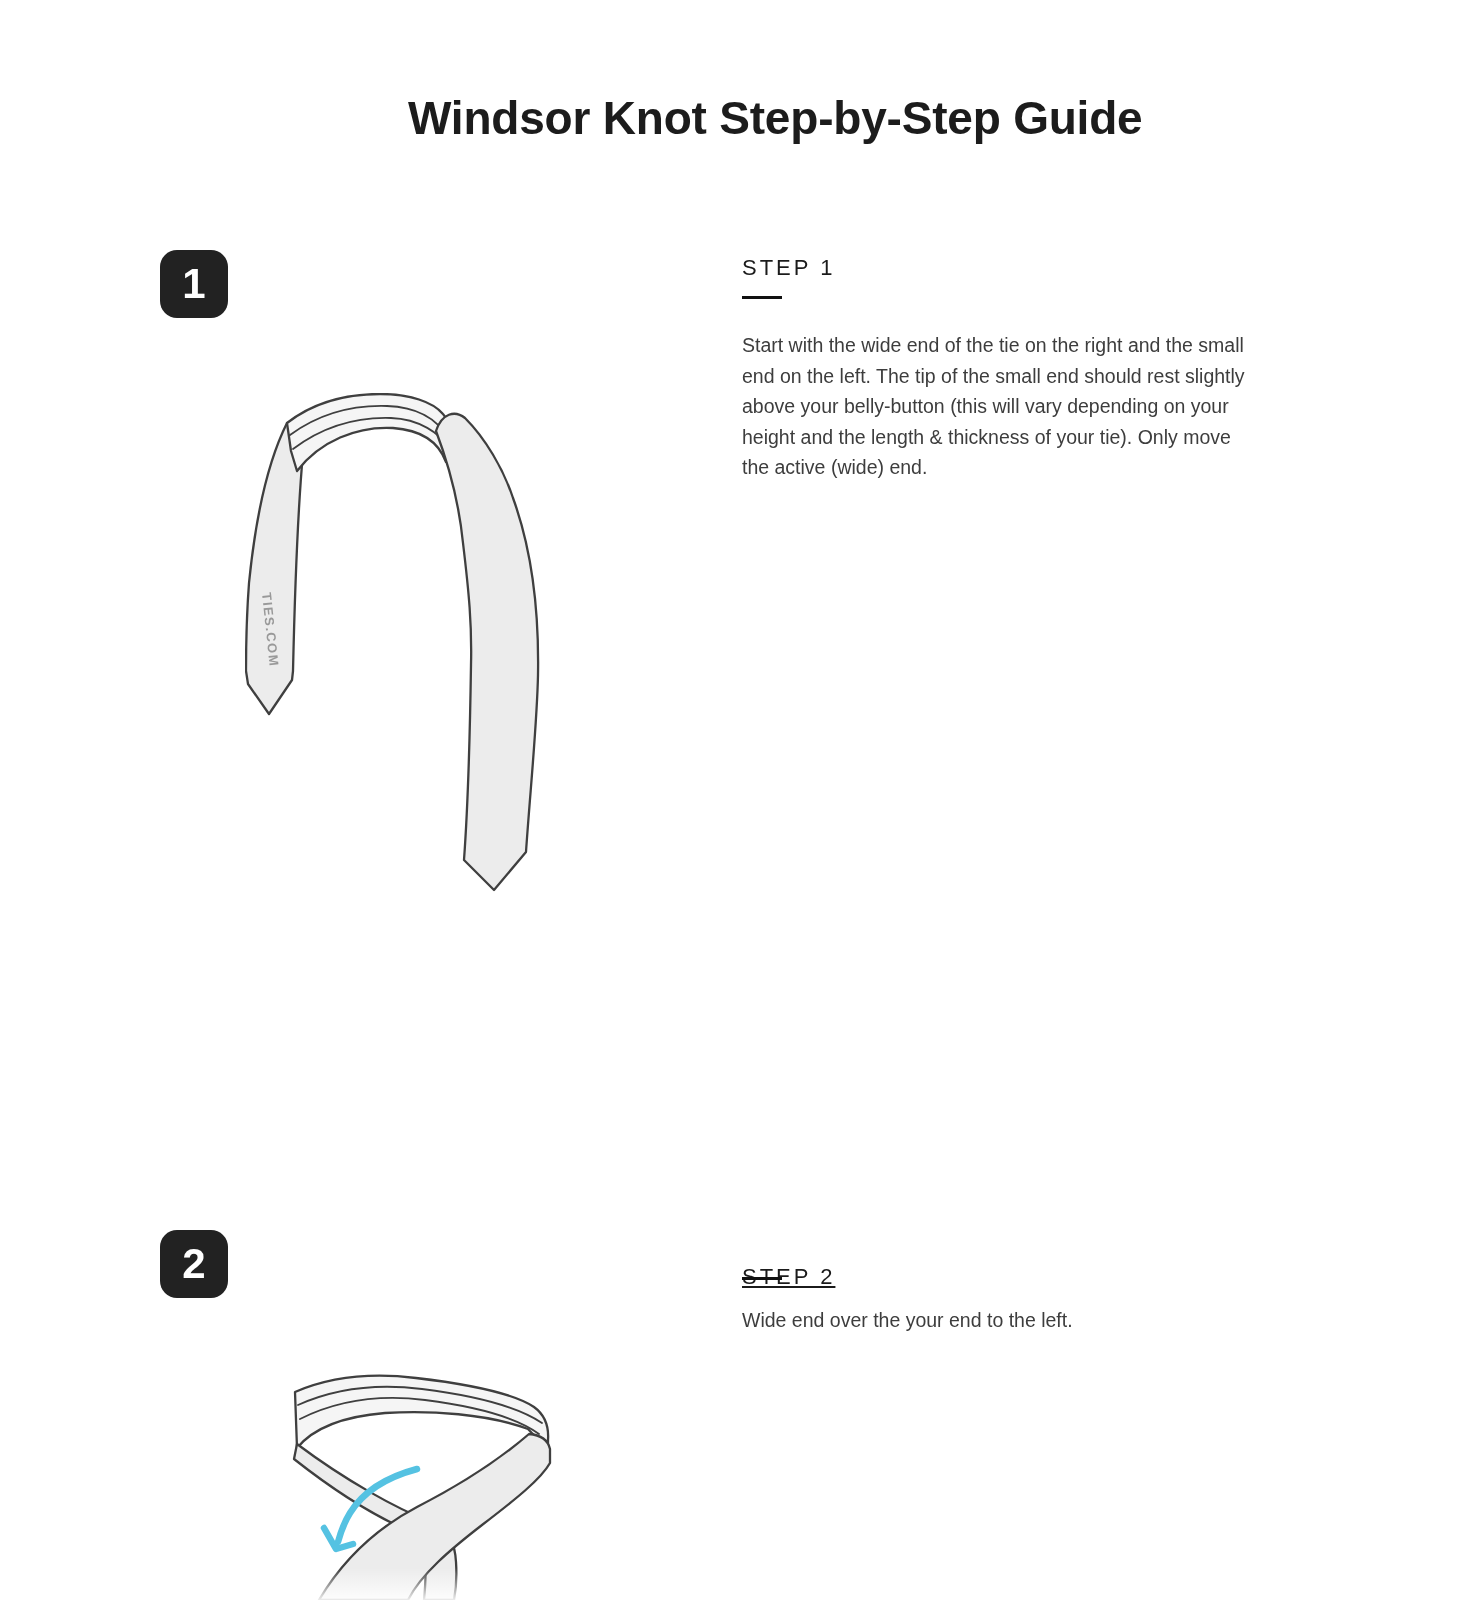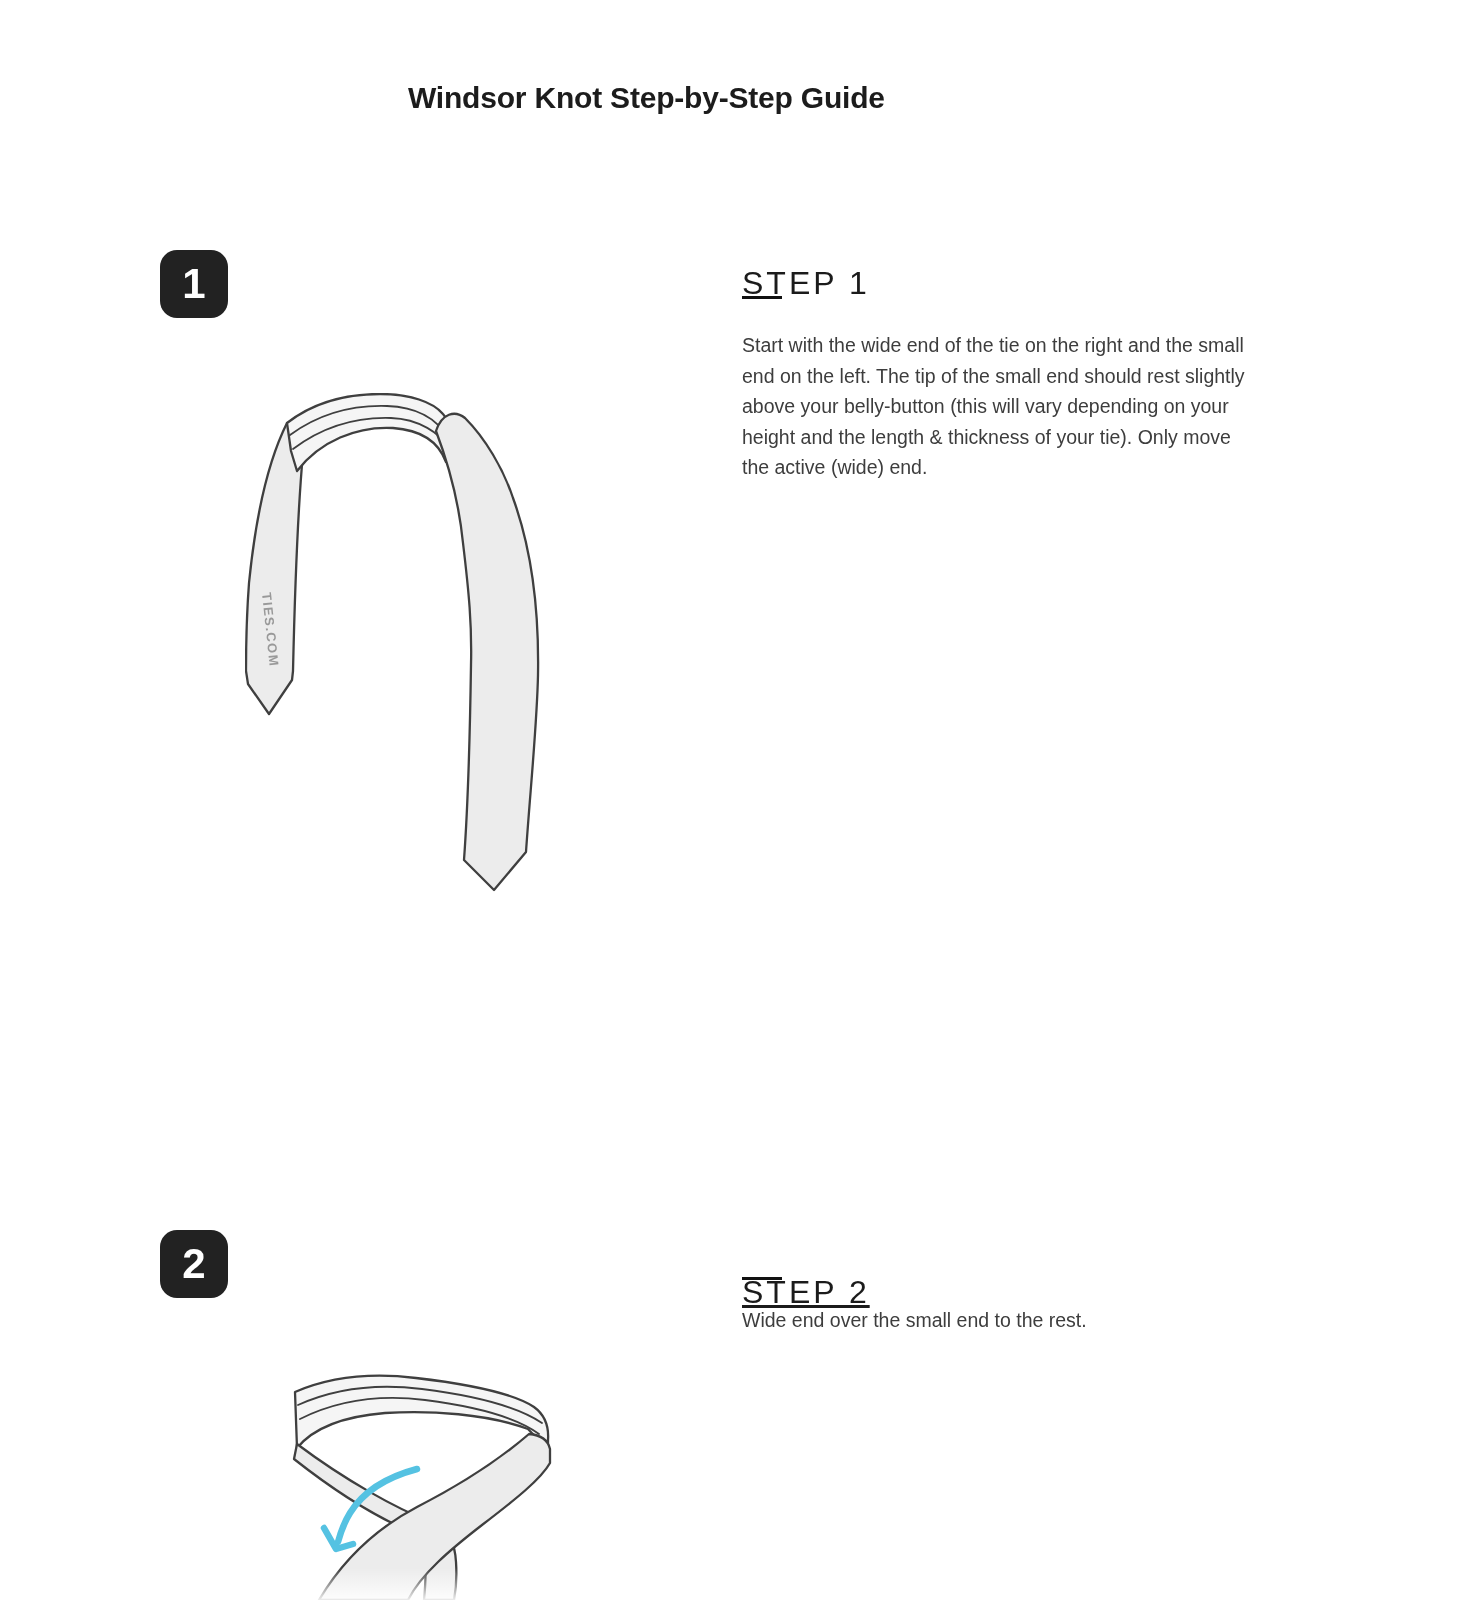--- a/index.html
+++ b/index.html
@@ -7,21 +7,21 @@
     width: 1467px; height: 1600px;
     background: #ffffff;
     font-family: "Liberation Sans", sans-serif;
     position: relative;
     overflow: hidden;
   }
   .abs { position: absolute; }
 
   .page-title {
     left: 408px; top: 60px;
-    font-size: 30px; font-weight: 700;
+    font-size: 46px; font-weight: 700;
     color: var(--title-color);
     letter-spacing: -0.2px;
     line-height: 1.2;
     white-space: nowrap;
   }
 
   .step-badge {
     width: 68px; height: 68px;
     background: var(--badge-bg);
     border-radius: 17px;
@@ -30,21 +30,21 @@
   .step-badge .num {
     color: var(--badge-text);
     font-size: 42px; font-weight: 700;
     line-height: 1;
   }
   #badge-1 { left: 160px; top: 250px; }
   #badge-2 { left: 160px; top: 1230px; }
 
   .step-heading {
     left: 742px;
-    font-size: 32px; font-weight: 500;
+    font-size: 22px; font-weight: 500;
     letter-spacing: 3px;
     color: var(--heading-color);
     line-height: 1.2;
     white-space: nowrap;
   }
   #heading-1 { top: 237px; }
   #heading-2 { top: 1246px; text-decoration: underline; }
 
   .step-divider {
     left: 742px; width: 40px; height: 3px;
@@ -127,21 +127,21 @@
   </svg>
 </section>
 
 <section>
   <div class="abs step-badge" id="badge-2">
     <span class="num">2</span>
   </div>
 
   <h2 class="abs step-heading" id="heading-2">STEP 2</h2>
   <div class="abs step-divider" id="divider-2"></div>
-  <p class="abs step-desc" id="desc-2">Wide end over the small end to the rest.</p>
+  <p class="abs step-desc" id="desc-2">Wide end over the your end to the left.</p>
 
   <svg class="abs" id="tie-illustration-2" width="380" height="270" viewBox="0 0 380 270" xmlns="http://www.w3.org/2000/svg">
     <defs>
       <linearGradient id="fadeBottom" x1="0" y1="0" x2="0" y2="1">
         <stop offset="0" stop-color="#ffffff" stop-opacity="0"></stop>
         <stop offset="1" stop-color="#ffffff" stop-opacity="0.9"></stop>
       </linearGradient>
     </defs>
 
     <path class="tie band" d="M 75,62 C 112,46 155,43 196,48 C 247,54 293,63 314,77 C 325,85 329,96 328,110 L 328,120 L 308,99 C 268,84 210,80 165,83 C 128,86 95,96 77,118 Z"></path>

